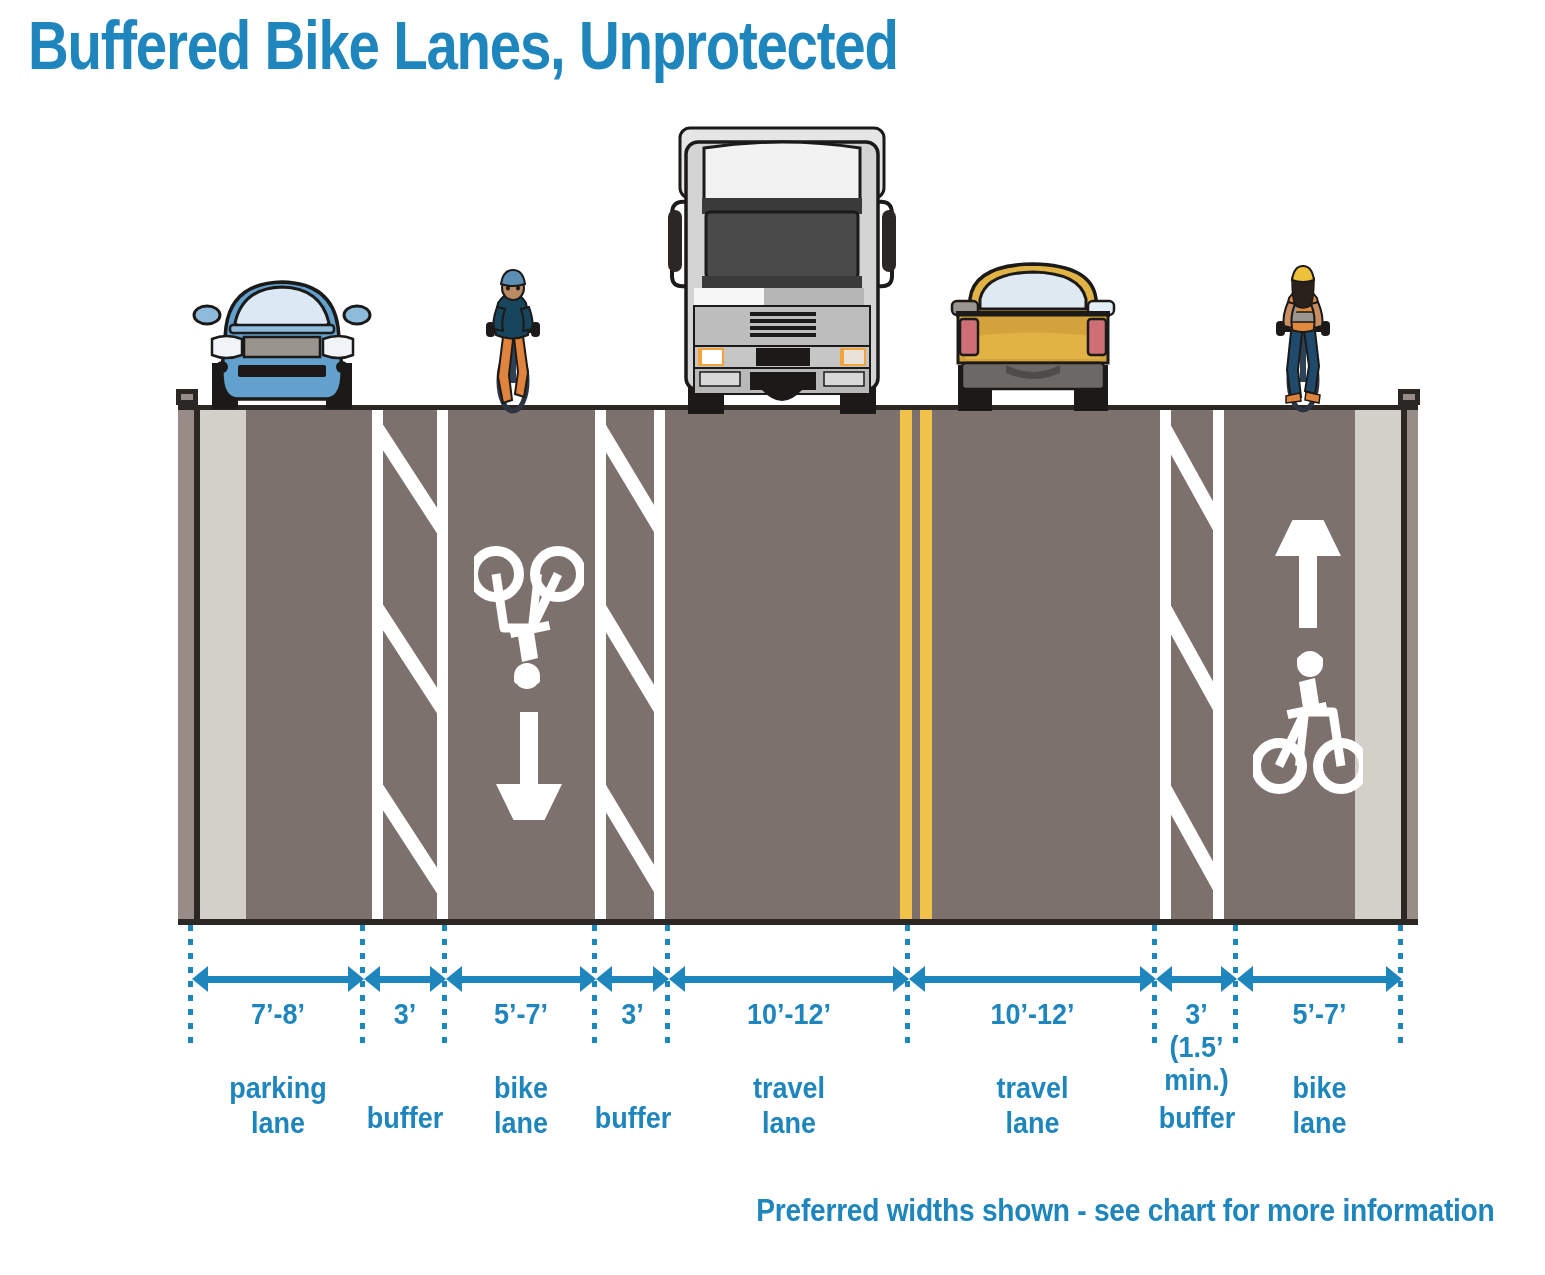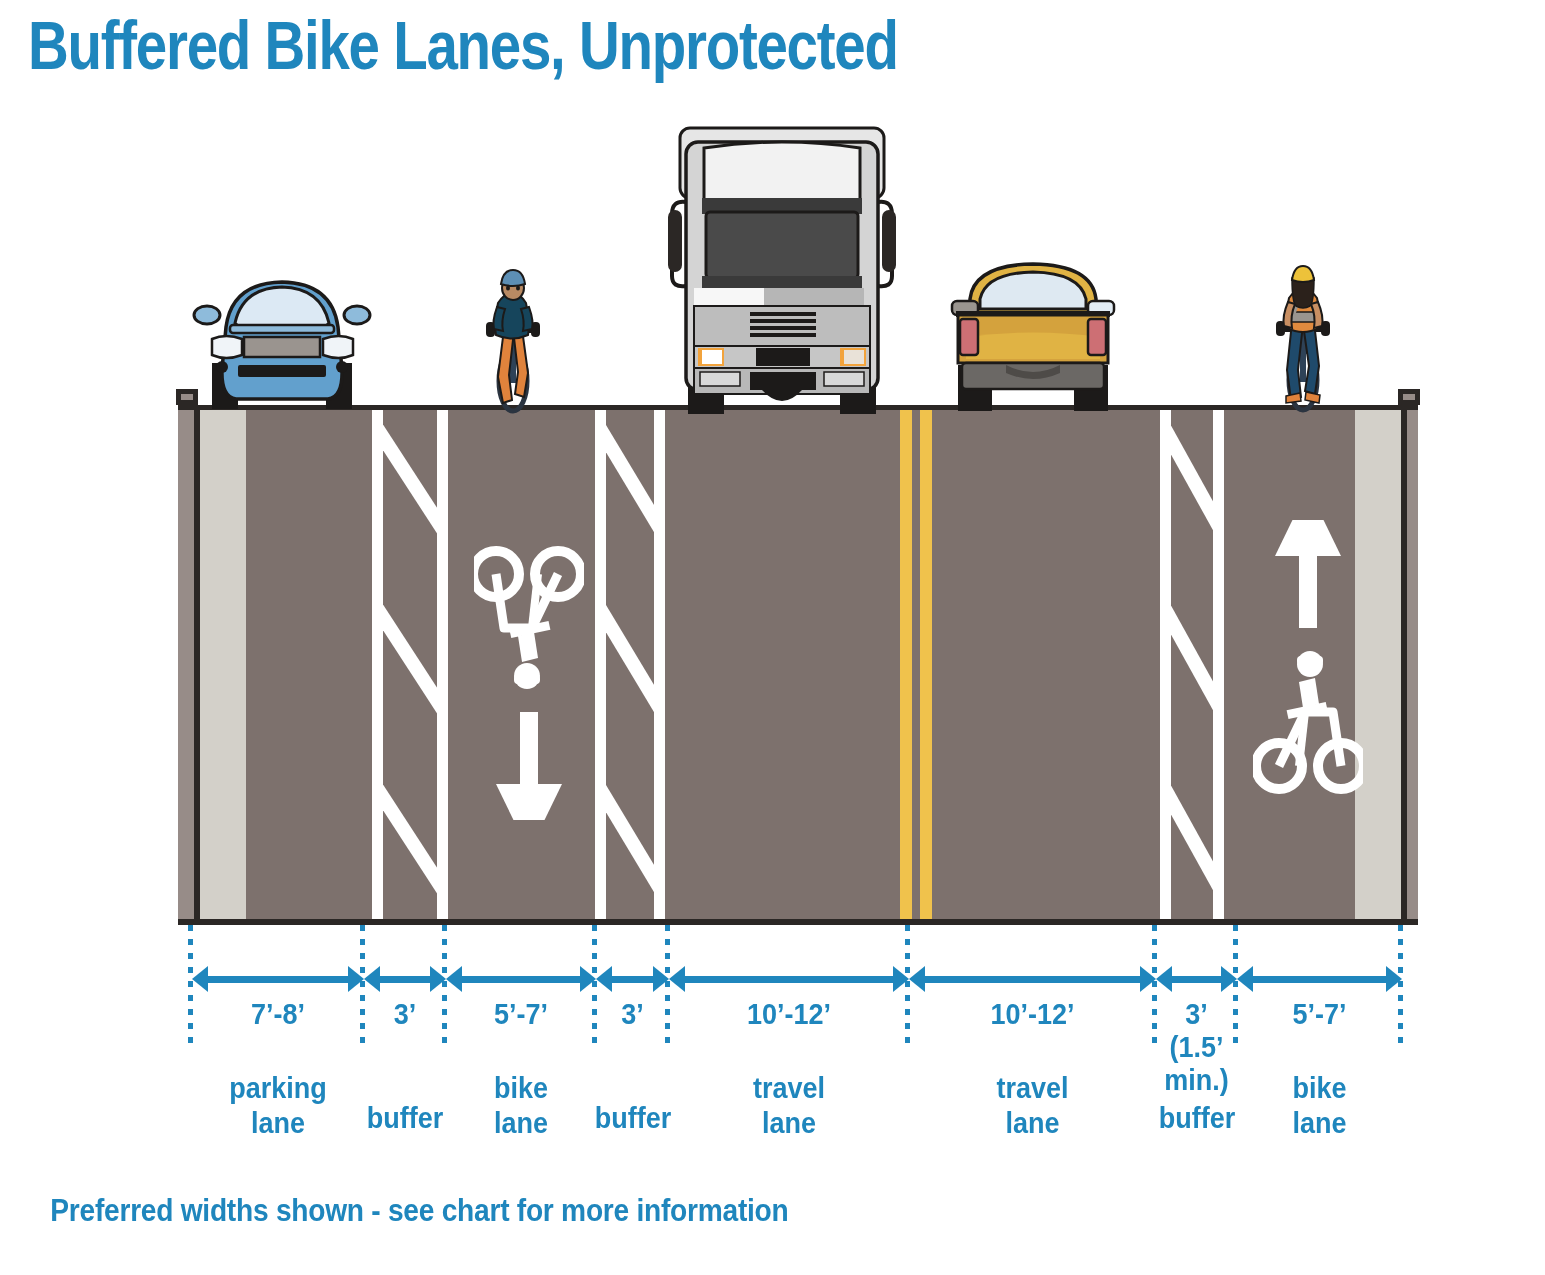--- a/index.html
+++ b/index.html
@@ -55,21 +55,21 @@
           font-size:30px;font-weight:bold;line-height:33px;
           transform:scaleX(.9);}
 
   
   #labels{position:absolute;left:0;top:1070px;width:1545px;height:100px;}
   .lbl{position:absolute;text-align:center;color:#1f86bd;
        font-size:30px;font-weight:bold;line-height:35px;
        transform:scaleX(.9);}
 
   
-  #footer{position:absolute;left:0;top:1192px;width:1545px;text-align:left;
+  #footer{position:absolute;left:0;top:1192px;width:1545px;text-align:right;
           color:#1f86bd;font-size:32px;font-weight:bold;
           letter-spacing:-0.3px;}
   #footer span{display:inline-block;transform:scaleX(.88);}
 </style>
 </head>
 <body>
 
 <div id="title">Buffered Bike Lanes, Unprotected</div>
 
 <div id="stage">

